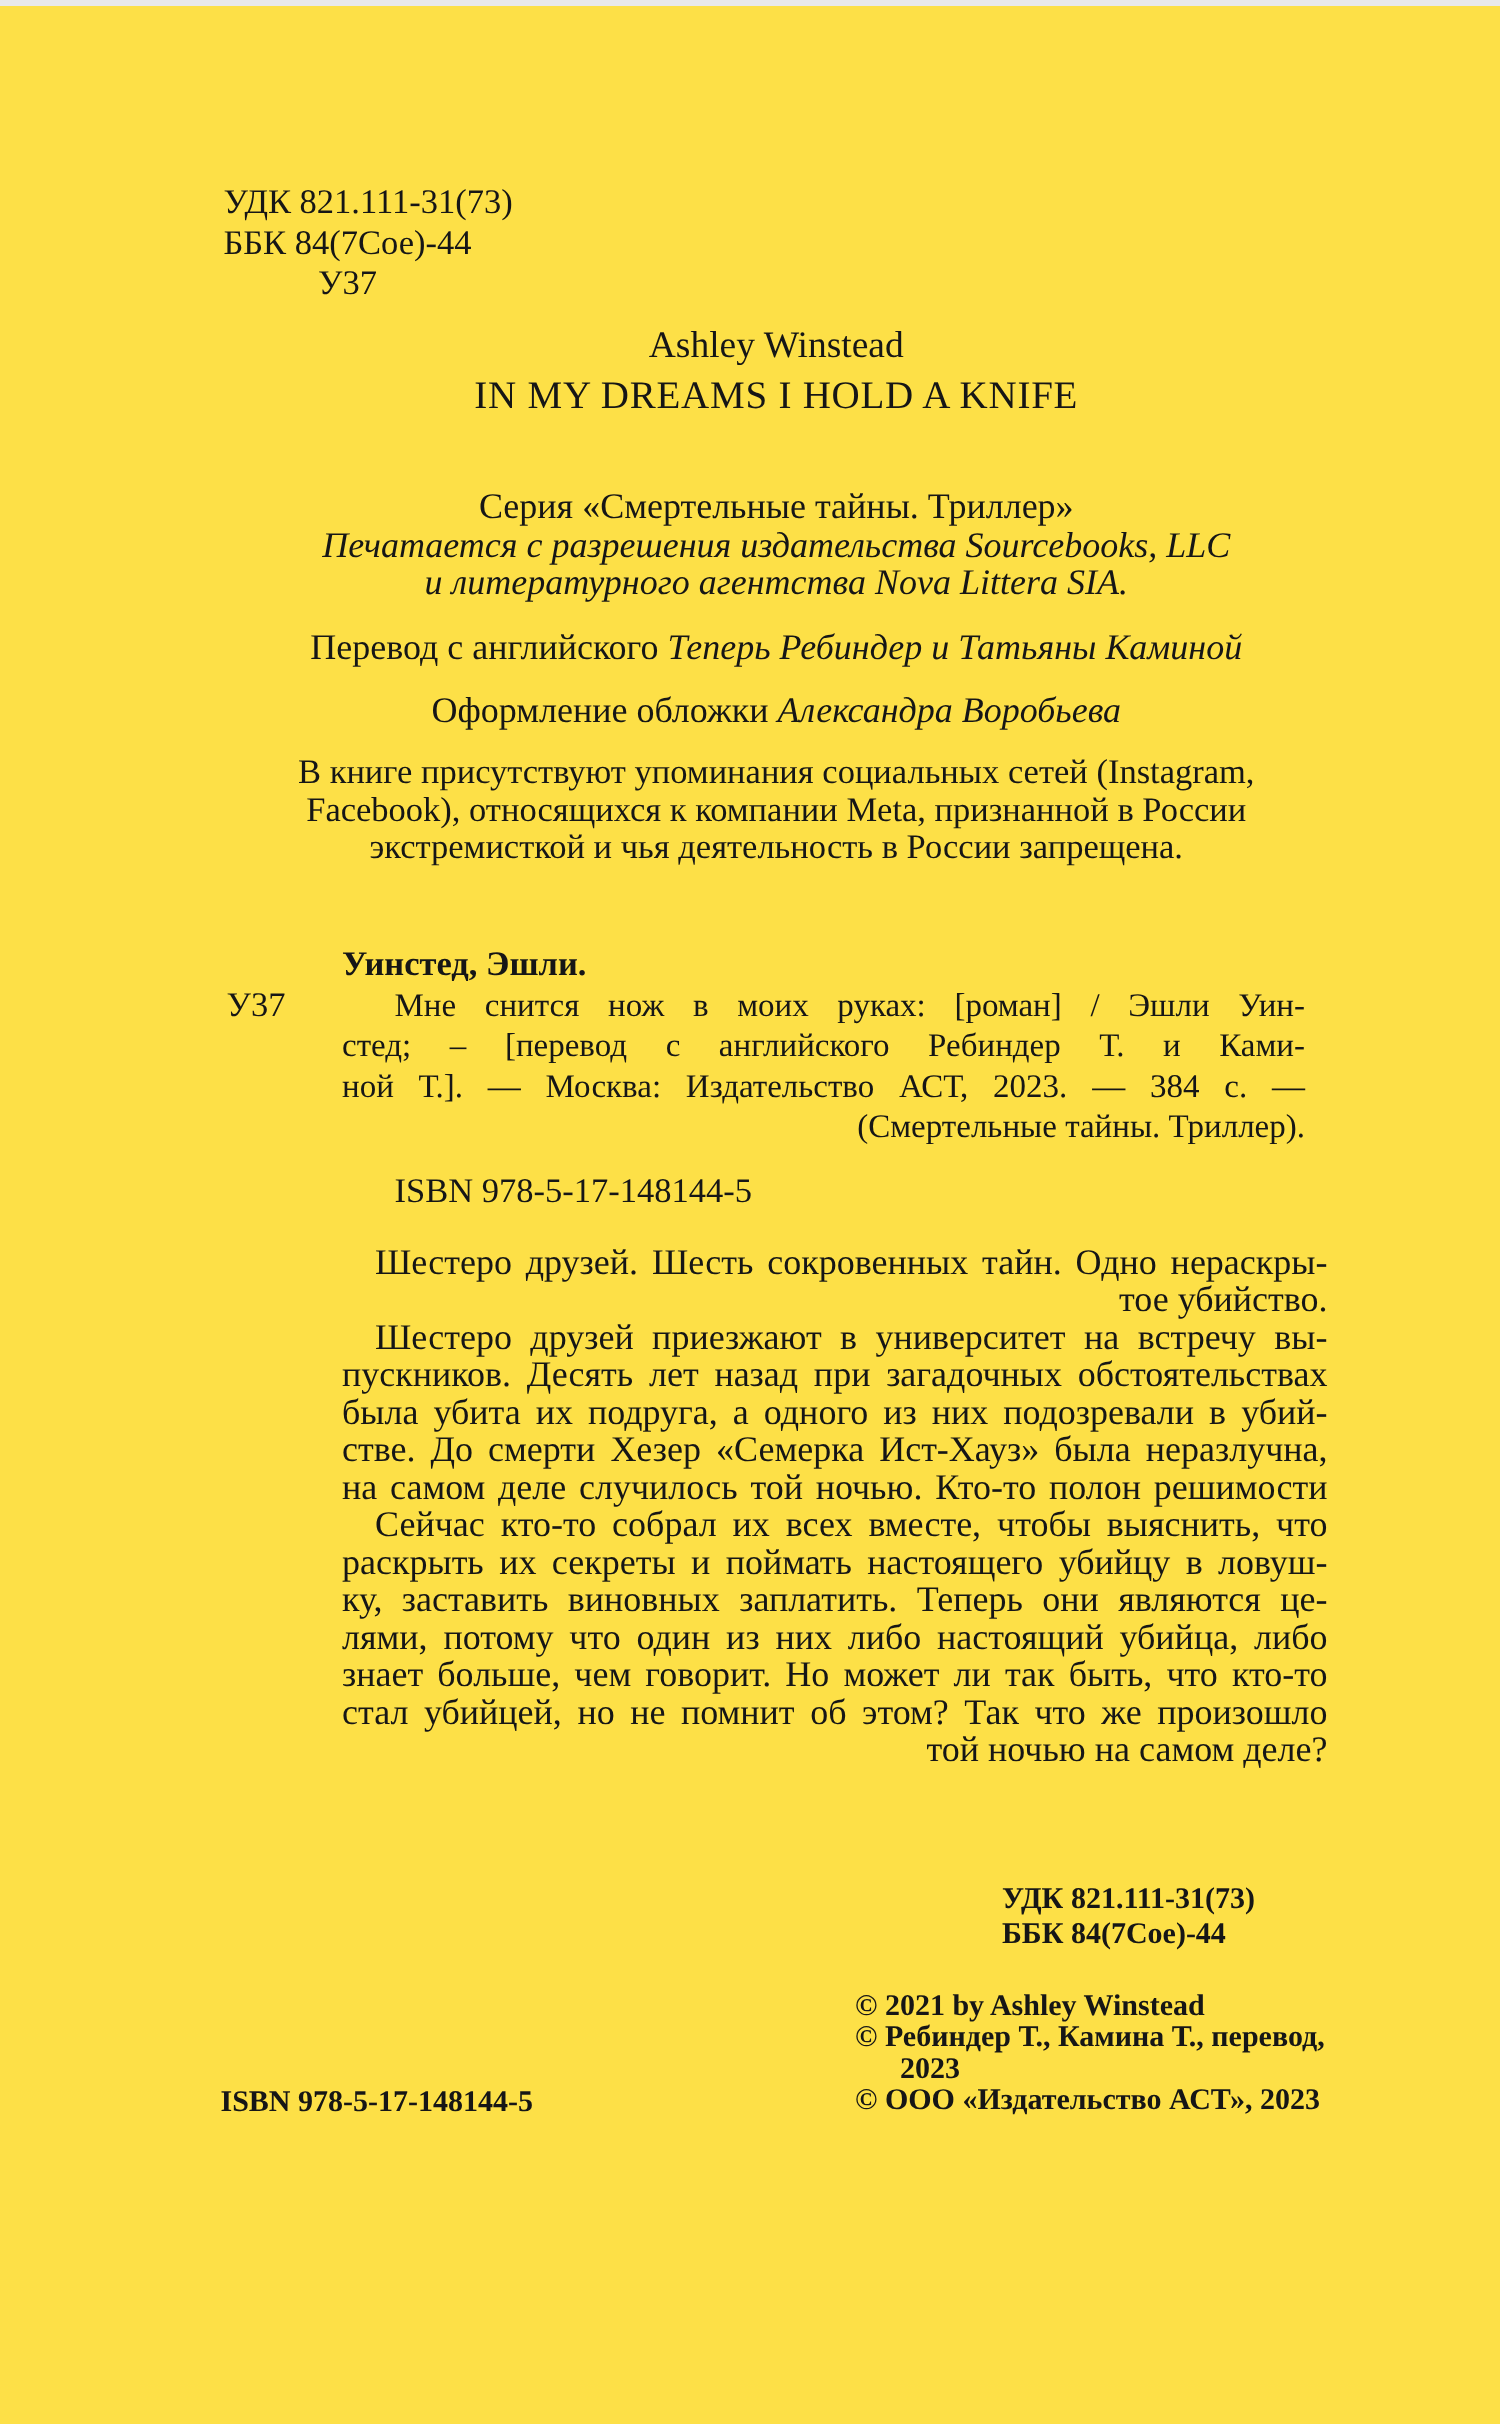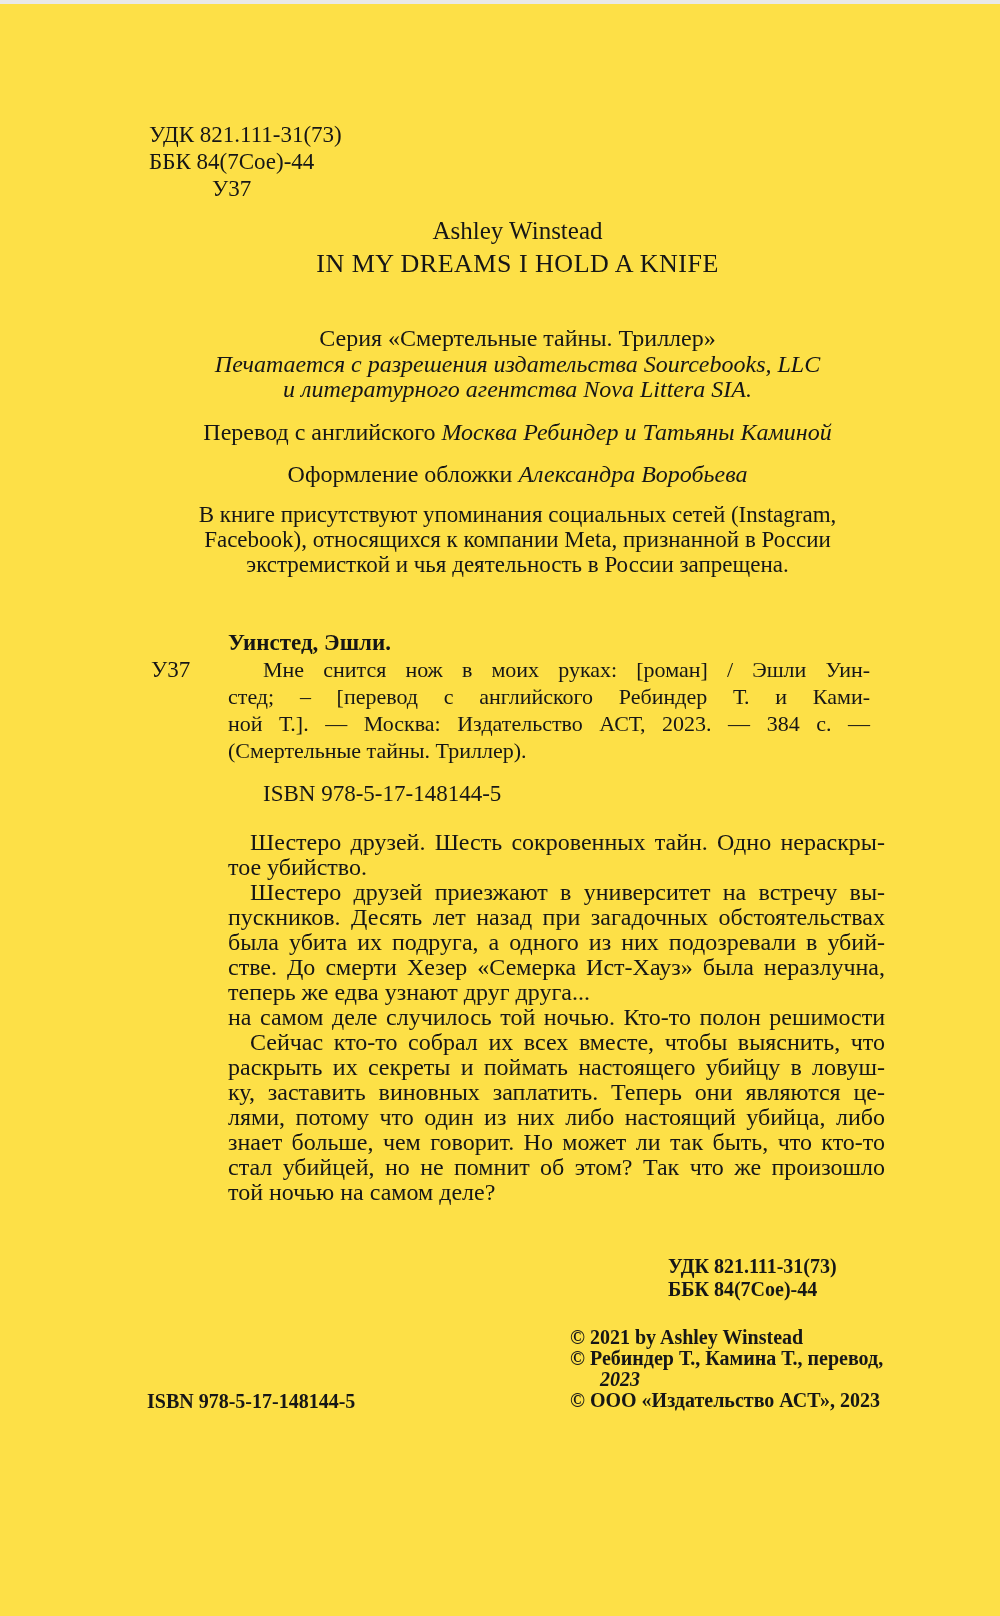--- a/index.html
+++ b/index.html
@@ -33,28 +33,28 @@
   .cat-label { left:151px; top:653px; font-size:23px; }
   .catalog { left:228px; right:130px; top:625px; font-size:22px; line-height:27px; }
   .catalog .head { font-weight:bold; font-size:23px; }
   .isbn-mid { left:263px; top:777px; font-size:23px; }
 
   
   .annotation { left:228px; right:115px; top:826px; font-size:24px; line-height:25px; }
 
   
   .jl { text-align:justify; text-align-last:justify; }
-  .ll { text-align:left; }
+  .ll { text-align:right; }
   .fi-cat { text-indent:35px; }
   .fi-ann { text-indent:22px; }
 
   
   .bottom-codes { left:668px; top:1251px; font-size:20px; line-height:23px; font-weight:bold; }
   .copyright { left:570px; top:1323px; font-size:20px; line-height:21px; font-weight:bold; }
-  .copyright .cont { padding-left:30px;font-style:italic; }
+  .copyright .cont { padding-left:30px; }
   .isbn-bottom { left:147px; top:1386px; font-size:20px; font-weight:bold; }
 </style>
 </head>
 <body>
 
 <div class="page">
 
   <div class="abs top-codes">
     <div>УДК 821.111-31(73)</div>
     <div>ББК 84(7Сое)-44</div>
@@ -65,21 +65,21 @@
   <div class="abs cstack author-line">Ashley Winstead</div>
   <div class="abs cstack series-line">Серия «Смертельные тайны. Триллер»</div>
 
   <div class="abs cstack license-block">
     <div>Печатается с разрешения издательства Sourcebooks, LLC</div>
     <div>и литературного агентства Nova Littera SIA.</div>
   </div>
 
   <div class="abs cstack transl-line">
     <span>Перевод с английского</span>
-    <span class="it">Москва Ребиндер и Татьяны Каминой</span>
+    <span class="it">Теперь Ребиндер и Татьяны Каминой</span>
   </div>
 
   <div class="abs cstack cover-line">
     <span>Оформление обложки</span>
     <span class="it">Александра Воробьева</span>
   </div>
 
   <div class="abs cstack meta-block">
     <div>В книге присутствуют упоминания социальных сетей (Instagram,</div>
     <div>Facebook), относящихся к компании Meta, признанной в России</div>
@@ -101,21 +101,20 @@
   <div class="abs annotation">
     <div>
       <div class="jl fi-ann">Шестеро друзей. Шесть сокровенных тайн. Одно нераскры-</div>
       <div class="ll">тое убийство.</div>
     </div>
     <div>
       <div class="jl fi-ann">Шестеро друзей приезжают в университет на встречу вы-</div>
       <div class="jl">пускников. Десять лет назад при загадочных обстоятельствах</div>
       <div class="jl">была убита их подруга, а одного из них подозревали в убий-</div>
       <div class="jl">стве. До смерти Хезер «Семерка Ист-Хауз» была неразлучна,</div>
-      <div class="ll">теперь же едва узнают друг друга...</div>
     </div>
     <div>
       <div class="jl">на самом деле случилось той ночью. Кто-то полон решимости</div>
       <div class="jl fi-ann">Сейчас кто-то собрал их всех вместе, чтобы выяснить, что</div>
       <div class="jl">раскрыть их секреты и поймать настоящего убийцу в ловуш-</div>
       <div class="jl">ку, заставить виновных заплатить. Теперь они являются це-</div>
       <div class="jl">лями, потому что один из них либо настоящий убийца, либо</div>
       <div class="jl">знает больше, чем говорит. Но может ли так быть, что кто-то</div>
       <div class="jl">стал убийцей, но не помнит об этом? Так что же произошло</div>
       <div class="ll">той ночью на самом деле?</div>

